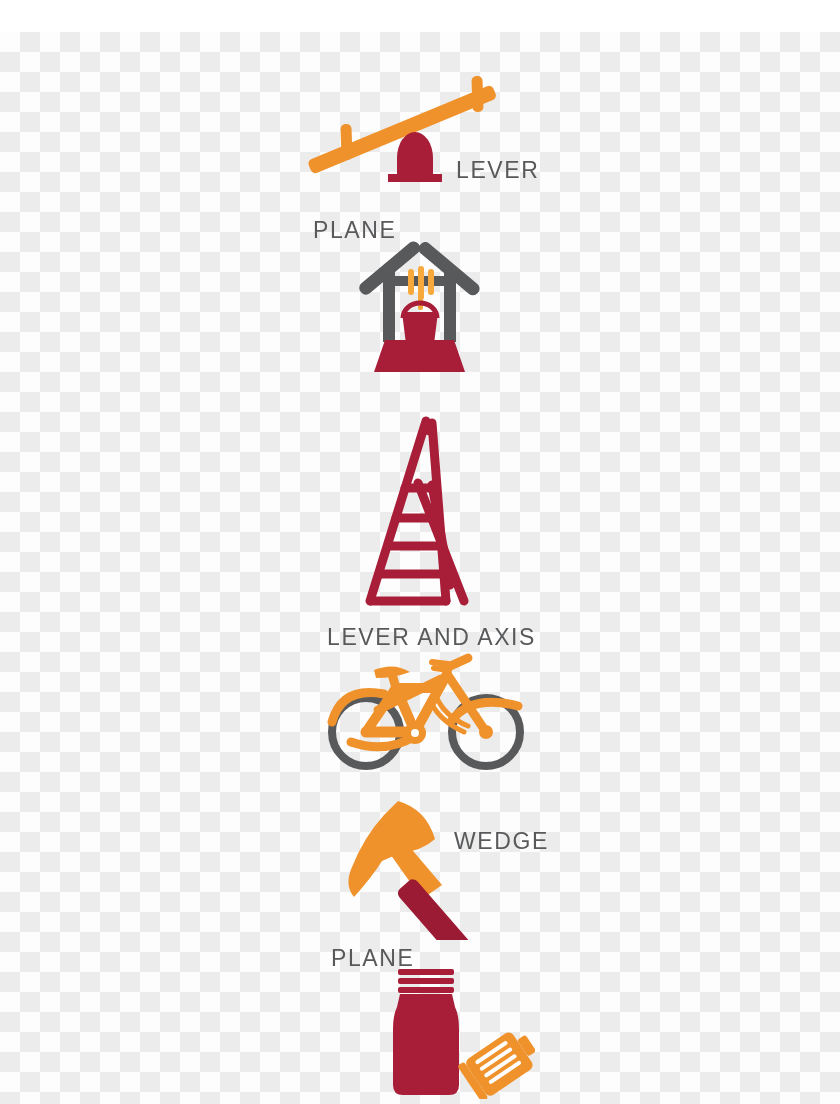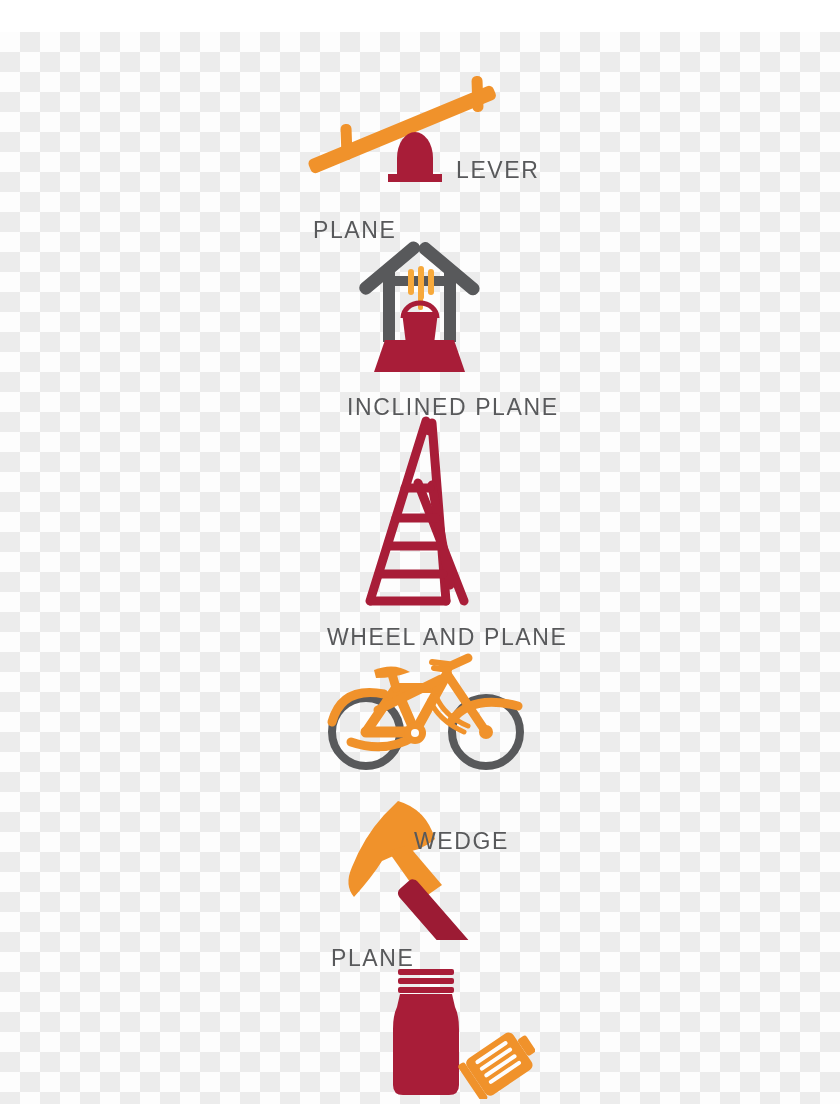--- a/index.html
+++ b/index.html
@@ -42,21 +42,21 @@
   
   #fig-lever      { left: 300px; top: 30px;  width: 210px; height: 120px; }
   #lbl-lever      { left: 456px; top: 127px; }
   #lbl-pulley     { left: 313px; top: 187px; }
   #fig-pulley     { left: 352px; top: 200px; width: 135px; height: 140px; }
   #lbl-inclined   { left: 347px; top: 364px; }
   #fig-inclined   { left: 358px; top: 383px; width: 130px; height: 192px; }
   #lbl-wheel      { left: 327px; top: 594px; }
   #fig-wheel      { left: 318px; top: 612px; width: 218px; height: 126px; }
   #fig-wedge      { left: 330px; top: 763px; width: 180px; height: 145px; }
-  #lbl-wedge      { left: 414px; top: 798px; text-align: center; }
+  #lbl-wedge      { left: 454px; top: 798px; text-align: center; }
   #lbl-screw      { left: 331px; top: 915px; }
   #fig-screw      { left: 385px; top: 935px; width: 150px; height: 132px; }
 </style>
 </head>
 <body>
 
 <div id="canvas">
 
   <div class="figure" id="fig-lever">
     <svg viewBox="0 0 210 120" width="210" height="120" xmlns="http://www.w3.org/2000/svg">
@@ -95,21 +95,20 @@
       <rect x="66" y="62" width="5" height="16" rx="2" fill="#F7A93B"></rect>
 
       <path d="M51 86 A17 15 0 0 1 85 86" fill="none" stroke="#A81D38" stroke-width="5"></path>
 
       <path d="M50 80 L86 80 L82 112 L54 112 Z" fill="#A81D38"></path>
 
       <path d="M22 140 L33 108 L102 108 L113 140 Z" fill="#A81D38"></path>
     </svg>
   </div>
 
-  <div class="label" id="lbl-inclined">INCLINED PLANE</div>
   <div class="figure" id="fig-inclined">
     <svg viewBox="0 0 130 192" width="130" height="192" xmlns="http://www.w3.org/2000/svg">
       <g fill="none" stroke="#A81D38" stroke-width="9" stroke-linecap="round" stroke-linejoin="round">
 
         <path d="M68 6 L12 186"></path>
 
         <path d="M74 8 L88 186"></path>
 
         <path d="M60 68 L106 186"></path>
 
@@ -121,21 +120,21 @@
         <line x1="38" y1="103" x2="78" y2="103"></line>
         <line x1="30" y1="131" x2="81" y2="131"></line>
         <line x1="21" y1="159" x2="85" y2="159"></line>
         <line x1="13" y1="186" x2="88" y2="186"></line>
       </g>
 
       <path d="M66 5 L78 9 L76 22 L63 18 Z" fill="#A81D38"></path>
     </svg>
   </div>
 
-  <div class="label" id="lbl-wheel">WHEEL AND PLANE</div>
+  <div class="label" id="lbl-wheel">LEVER AND AXIS</div>
   <div class="figure" id="fig-wheel">
     <svg viewBox="0 0 218 126" width="218" height="126" xmlns="http://www.w3.org/2000/svg">
 
       <circle cx="48" cy="88" r="34" fill="none" stroke="#58595B" stroke-width="8"></circle>
 
       <circle cx="168" cy="88" r="34" fill="none" stroke="#58595B" stroke-width="8"></circle>
 
       <g fill="none" stroke="#F0922B" stroke-linecap="round" stroke-linejoin="round">
 
         <path d="M48 88 L78 44 L116 44" stroke-width="10"></path>

